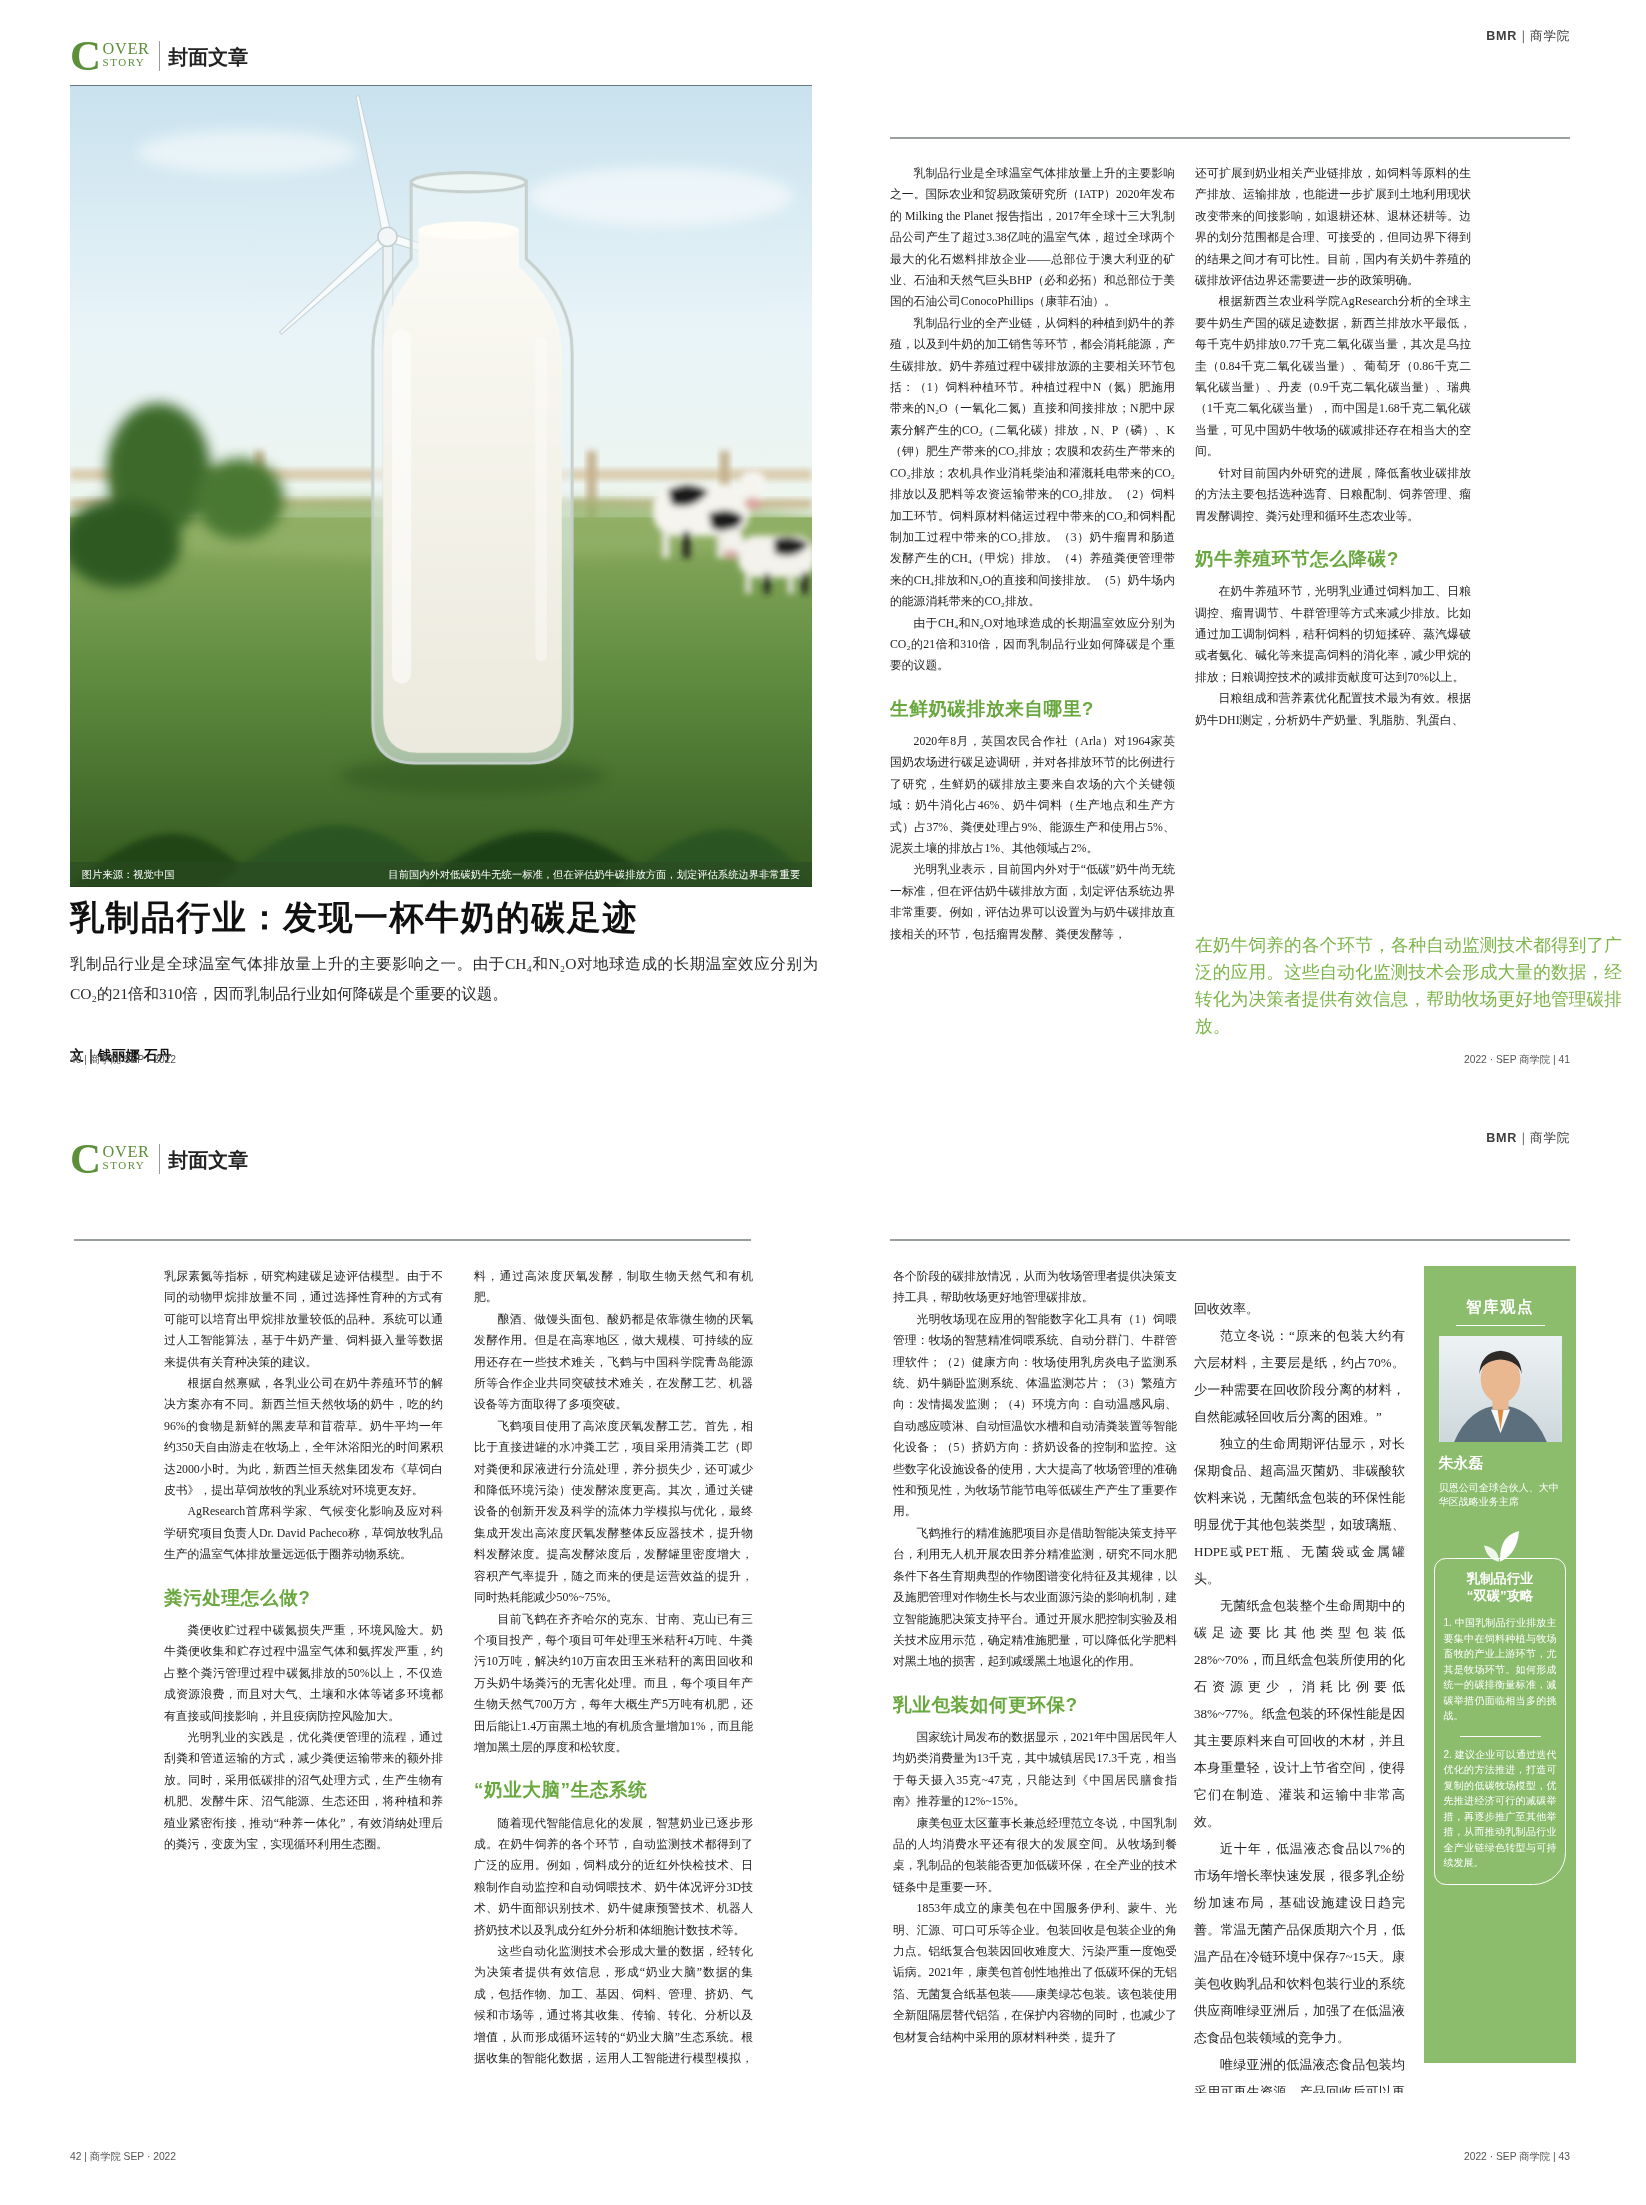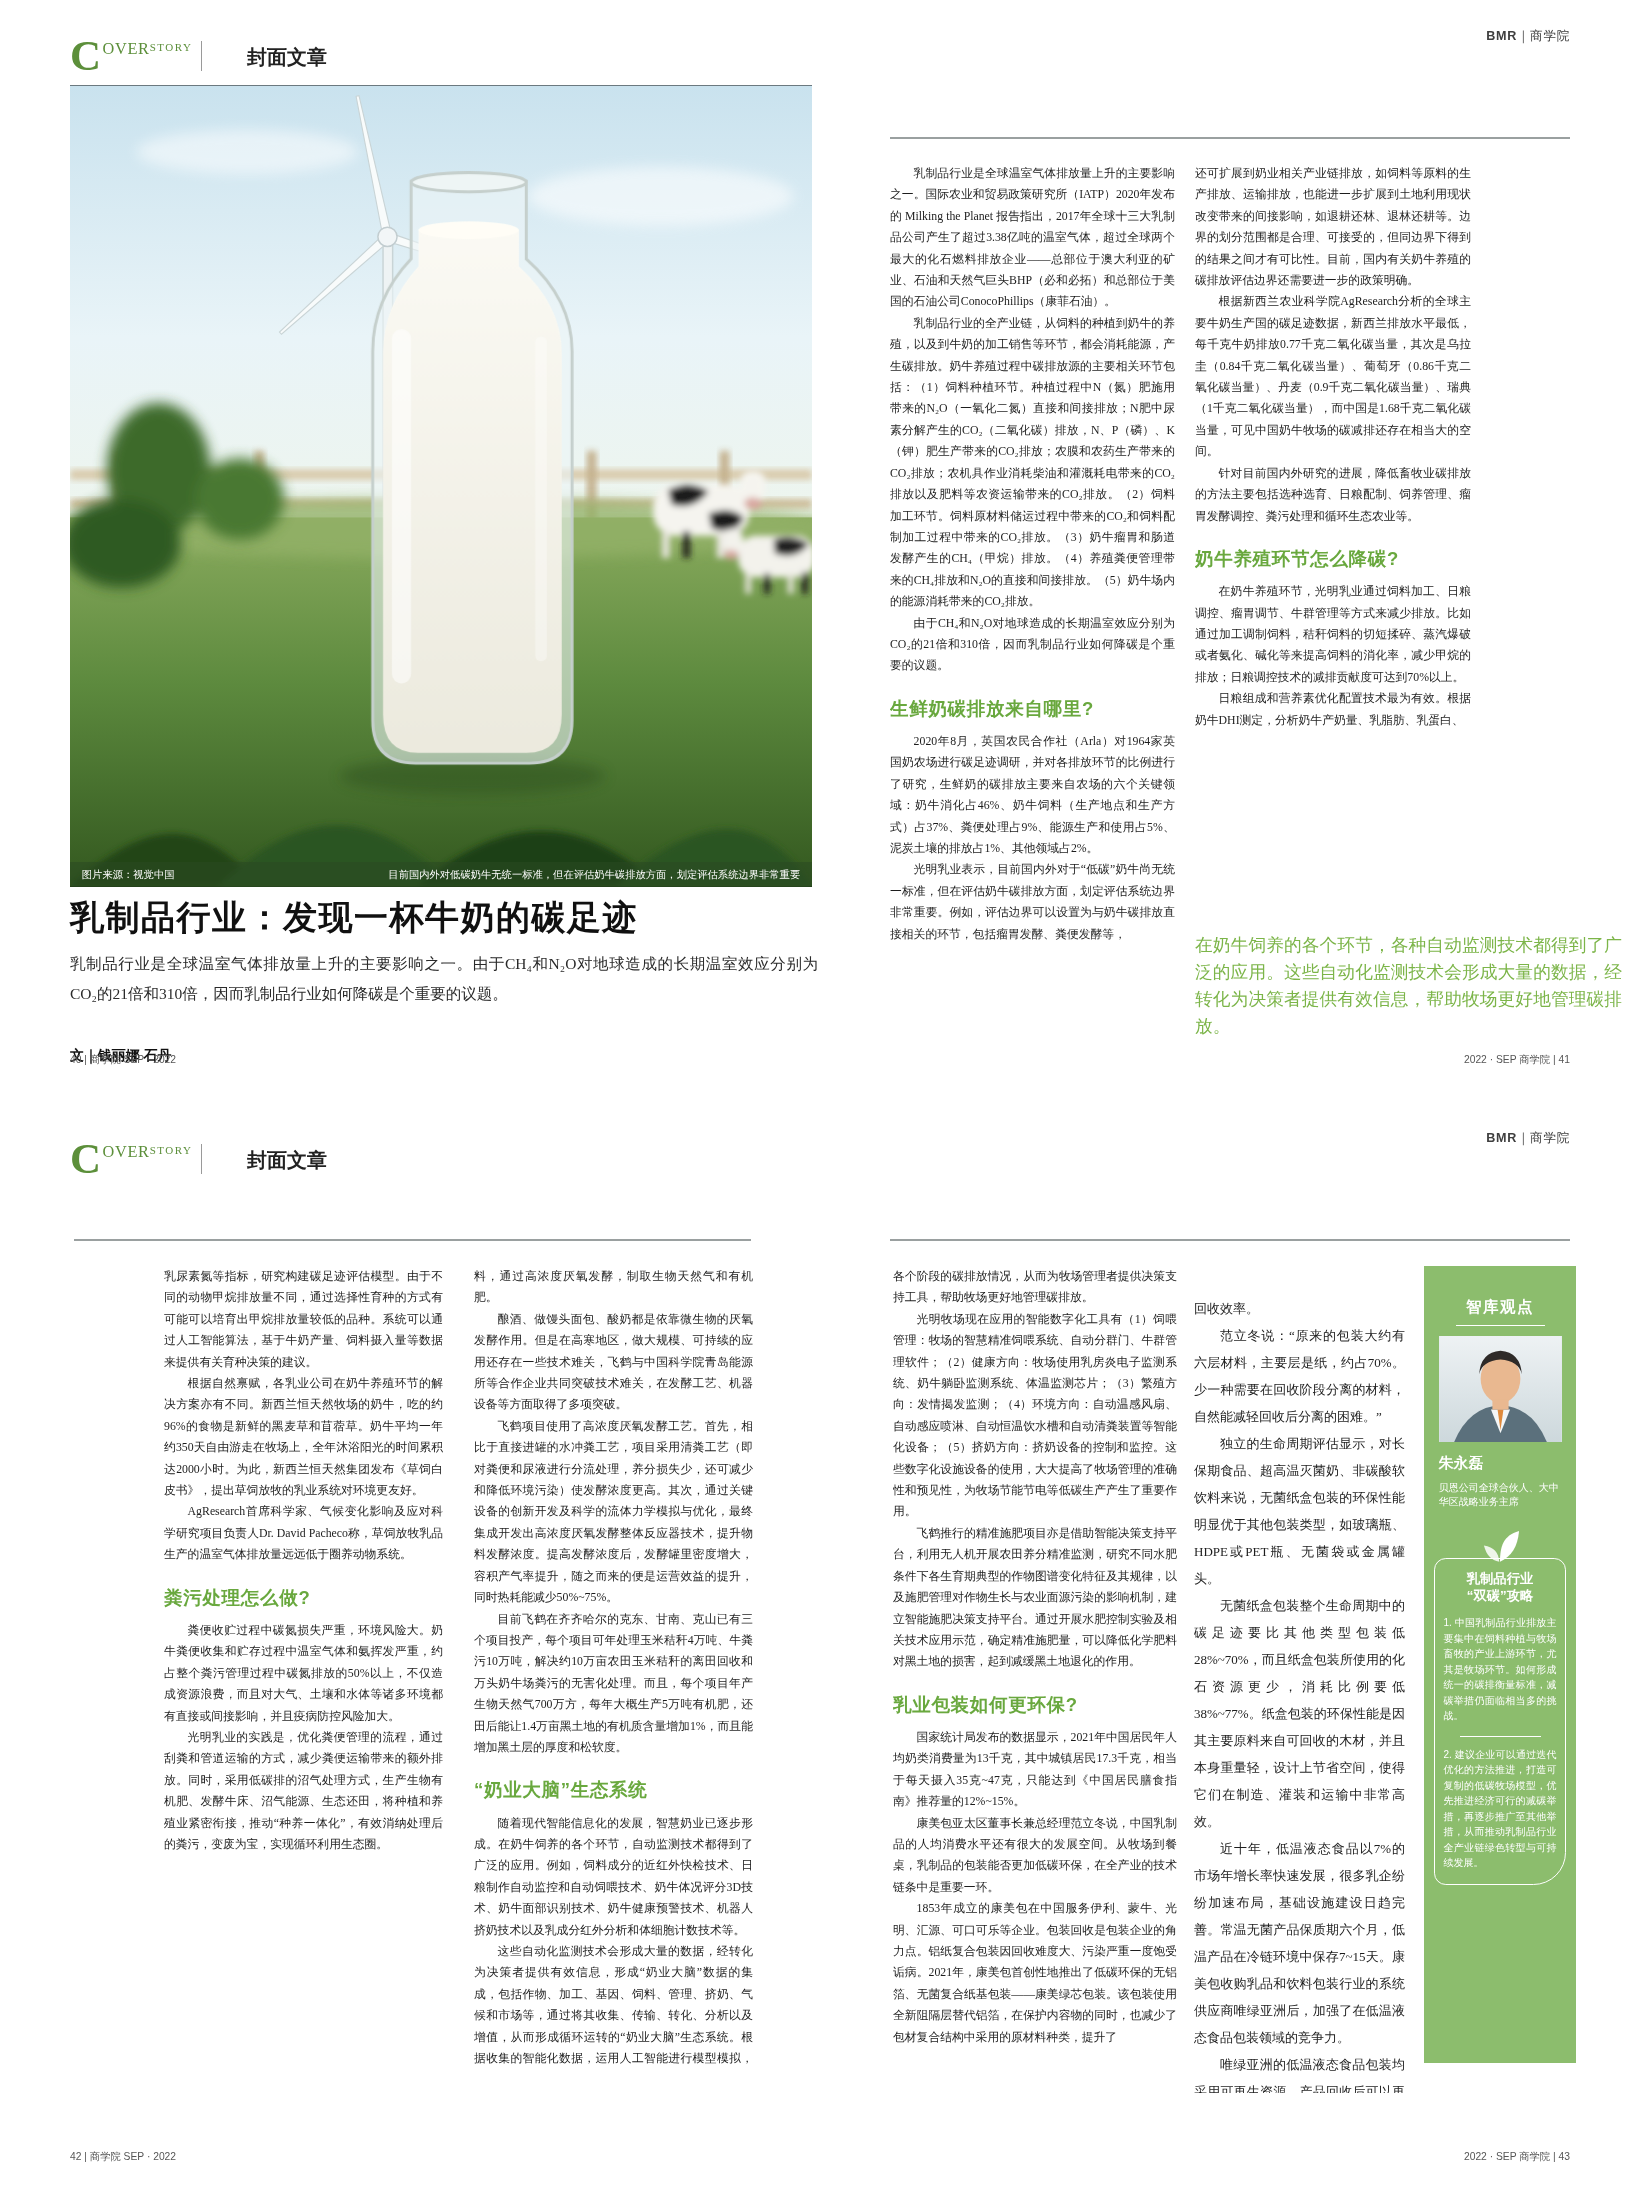--- a/index.html
+++ b/index.html
@@ -1,25 +1,25 @@
 <!DOCTYPE html>
 <html style="font-size:11.8px"><head>
 <meta charset="utf-8">
 <style>
   html,body{margin:0;padding:0;background:#ffffff;}
   body{width:1646px;height:2205px;position:relative;font-family:"Liberation Serif","DejaVu Serif",serif;color:#1c1c1c;}
   .abs{position:absolute;}
   
   .coverlogo{display:flex;align-items:flex-start;}
   .logo-c{font-family:"Liberation Serif",serif;font-weight:bold;color:#5c8f3a;font-size:43px;line-height:35px;}
-  .logo-words{display:flex;flex-direction:row;margin-left:1.5px;margin-top:4.4px;color:#5c8f3a;font-family:"Liberation Serif",serif;}
+  .logo-words{display:flex;flex-direction:column;margin-left:1.5px;margin-top:4.4px;color:#5c8f3a;font-family:"Liberation Serif",serif;}
   .logo-over{font-size:16.3px;line-height:14.8px;letter-spacing:0.7px;}
   .logo-story{font-size:11px;line-height:11.8px;letter-spacing:1.5px;}
   .logo-sep{width:0.7px;height:29.6px;background:#9a9a9a;margin:3px 8.9px 0 8.9px;}
-  .logo-cn{font-family:"Liberation Sans","DejaVu Sans",sans-serif;font-weight:bold;font-size:20px;margin-top:5.9px;color:#222;margin-left:36px;}
+  .logo-cn{font-family:"Liberation Sans","DejaVu Sans",sans-serif;font-weight:bold;font-size:20px;margin-top:5.9px;color:#222;}
   .brand{font-family:"Liberation Sans","DejaVu Sans",sans-serif;font-size:12.6px;color:#3f3f3f;letter-spacing:0.7px;}
   .brand b{font-weight:bold;}
   .hrule{height:1.5px;background:#9aa0a0;}
   
   .photo{left:70px;top:85px;width:742px;height:802px;overflow:hidden;background:#000000;}
   .photo svg{display:block;}
   .capbar{position:absolute;left:0;bottom:0;width:100%;height:25px;background:rgba(42,72,34,0.55);display:flex;align-items:center;justify-content:space-between;box-sizing:border-box;padding:0 11.8px;}
   .capbar span{color:#fff;font-family:"Liberation Sans","DejaVu Sans",sans-serif;font-size:10.3px;}
   
   .title{left:70px;top:895px;width:783px;font-size:34px;font-weight:bold;color:#101010;letter-spacing:1.5px;font-family:"Liberation Serif","DejaVu Serif",serif;}

